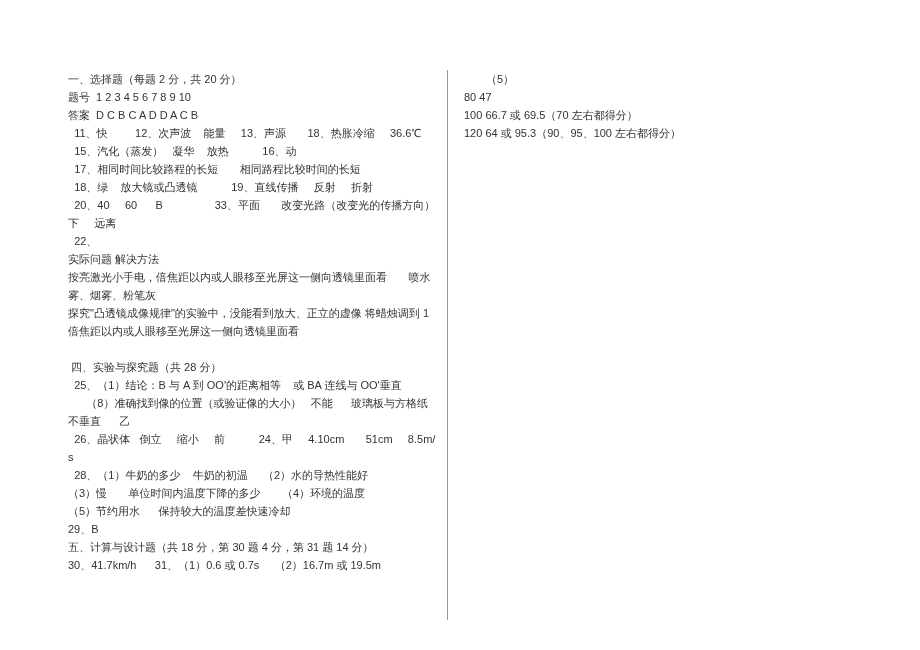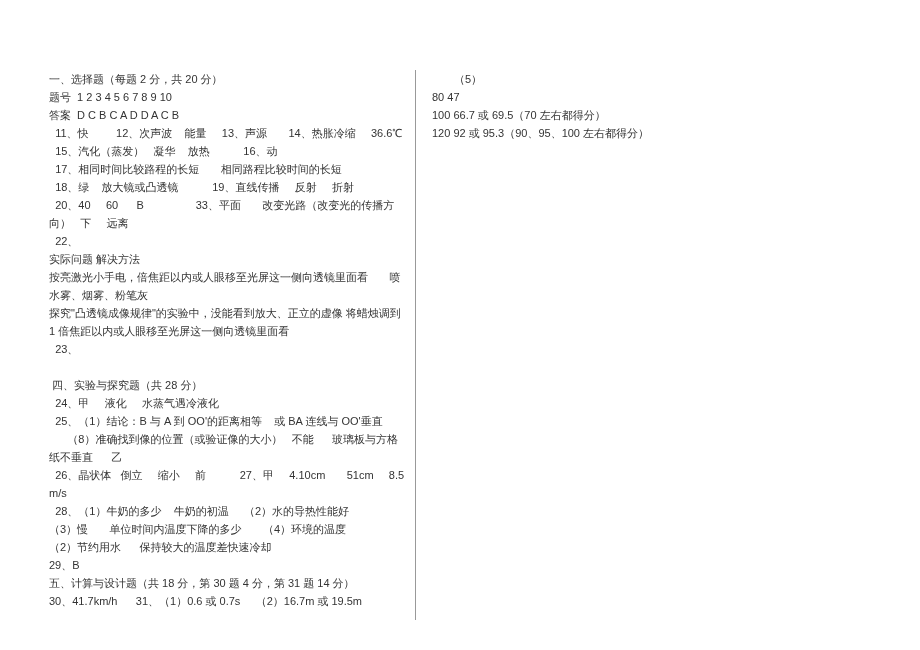--- a/index.html
+++ b/index.html
@@ -13,22 +13,22 @@
       position: relative;
       overflow: hidden;
     }
     .page-container {
       display: flex;
       width: 100%;
       height: 100%;
       padding: 70px 0 30px 0;
     }
     .col-left {
-      width: 416px;
-      padding-left: 49px;
+      width: 448px;
+      padding-left: 68px;
       padding-right: 10px;
       border-right: 1px solid #999;
     }
     .col-right {
       width: 460px;
       padding-left: 16px;
       padding-right: 30px;
     }
     .line {
       line-height: 18px;
@@ -39,44 +39,42 @@
     .blank { height: 18px; }
   </style>
 </head>
 <body>
 
 <div class="page-container">
   <div class="col-left">
     <div class="line">一、选择题（每题 2 分，共 20 分）</div>
     <div class="line">题号  1 2 3 4 5 6 7 8 9 10</div>
     <div class="line">答案  D C B C A D D A C B</div>
-    <div class="line">  11、快         12、次声波    能量     13、声源       14、热胀冷缩     36.6℃</div>
+    <div class="line">  11、快         12、次声波    能量     13、声源       18、热胀冷缩     36.6℃</div>
     <div class="line">  15、汽化（蒸发）   凝华    放热           16、动</div>
     <div class="line">  17、相同时间比较路程的长短       相同路程比较时间的长短</div>
     <div class="line">  18、绿    放大镜或凸透镜           19、直线传播     反射     折射</div>
     <div class="line">  20、40     60      B                 33、平面       改变光路（改变光的传播方向）   下     远离</div>
     <div class="line">  22、</div>
     <div class="line">实际问题 解决方法</div>
     <div class="line">按亮激光小手电，倍焦距以内或人眼移至光屏这一侧向透镜里面看       喷水雾、烟雾、粉笔灰</div>
     <div class="line">探究"凸透镜成像规律"的实验中，没能看到放大、正立的虚像 将蜡烛调到 1 倍焦距以内或人眼移至光屏这一侧向透镜里面看</div>
-    <div class="line">  23、</div>
     <div class="blank"></div>
     <div class="line"> 四、实验与探究题（共 28 分）</div>
-    <div class="line">  24、甲     液化     水蒸气遇冷液化</div>
     <div class="line">  25、（1）结论：B 与 A 到 OO'的距离相等    或 BA 连线与 OO'垂直</div>
     <div class="line">      （8）准确找到像的位置（或验证像的大小）   不能      玻璃板与方格纸不垂直      乙</div>
-    <div class="line">  26、晶状体   倒立     缩小     前           27、甲     4.10cm       51cm     8.5m/s</div>
+    <div class="line">  26、晶状体   倒立     缩小     前           24、甲     4.10cm       51cm     8.5m/s</div>
     <div class="line">  28、（1）牛奶的多少    牛奶的初温     （2）水的导热性能好</div>
     <div class="line">（3）慢       单位时间内温度下降的多少       （4）环境的温度</div>
-    <div class="line">（2）节约用水      保持较大的温度差快速冷却</div>
+    <div class="line">（5）节约用水      保持较大的温度差快速冷却</div>
     <div class="line">29、B</div>
     <div class="line">五、计算与设计题（共 18 分，第 30 题 4 分，第 31 题 14 分）</div>
     <div class="line">30、41.7km/h      31、（1）0.6 或 0.7s     （2）16.7m 或 19.5m</div>
 
   </div>
 
   <div class="col-right">
     <div class="line indent1">（5）</div>
     <div class="line">80 47</div>
     <div class="line">100 66.7 或 69.5（70 左右都得分）</div>
-    <div class="line">120 92 或 95.3（90、95、100 左右都得分）</div>
+    <div class="line">120 64 或 95.3（90、95、100 左右都得分）</div>
   </div>
 </div>
 
 </body></html>

